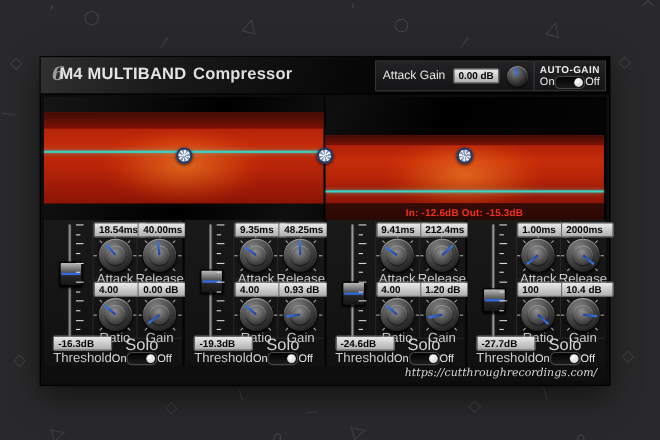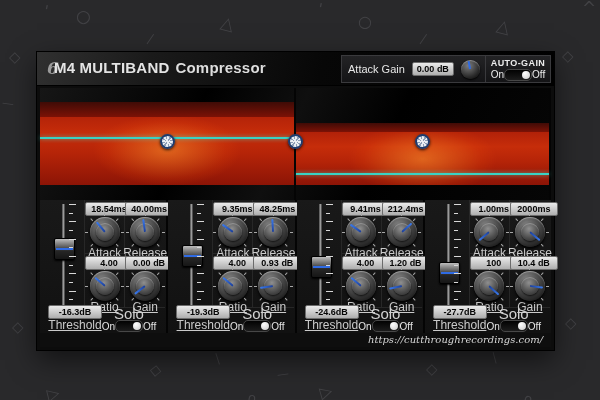--- a/index.html
+++ b/index.html
@@ -17,21 +17,21 @@
             border-bottom:1px solid #000;}
   .logo{position:absolute;left:10px;top:6px;font:italic bold 17px "DejaVu Serif",serif;color:#9b9b9b;}
   .title{position:absolute;left:17px;top:7px;font-size:15px;font-weight:bold;color:#e4e4e4;letter-spacing:.2px;white-space:nowrap;}
   .title .reg{font-weight:600;margin-left:6px;color:#dedede;}
 
   .og-panel{position:absolute;right:3px;top:3px;width:208px;height:26px;display:flex;
             background:linear-gradient(#232325,#141416);border:1px solid #3a3a3d;}
   .og-left{width:131px;display:flex;align-items:center;gap:7px;padding:0 6px;border-right:1px solid #3a3a3d;}
   .og-label{font-size:11px;color:#e6e6e6;white-space:nowrap;}
   .vbox{background:linear-gradient(#ebebeb,#aeaeae);border:1px solid #6c6c6c;border-radius:2px;
-        color:#050505;font-weight:bold;font-size:9px;text-align:center;padding:1px 4px;line-height:10px;white-space:nowrap;}
+        color:#050505;font-weight:bold;font-size:9px;text-align:left;padding:1px 4px;line-height:10px;white-space:nowrap;}
   .mini-knob{position:relative;width:19px;height:19px;border-radius:50%;flex:0 0 auto;
              background:radial-gradient(circle at 38% 30%,#7d7d7d,#2c2c2c 62%,#050505 95%);
              box-shadow:inset 0 1px 1px rgba(255,255,255,.35),0 1px 2px #000;}
   .mini-knob .mpt{position:absolute;left:calc(50% - 1px);bottom:50%;width:2px;height:8px;background:#2f6be4;
                   transform-origin:50% 100%;transform:rotate(-10deg);}
   .og-right{flex:1;display:flex;flex-direction:column;align-items:center;justify-content:center;gap:1px;}
   .ag-label{font-size:9px;font-weight:bold;color:#ececec;letter-spacing:.4px;}
   .toggle-row{display:flex;align-items:center;gap:0;font-size:10px;color:#ececec;}
   .pill{position:relative;display:inline-block;width:26px;height:10px;border-radius:5px;
         background:linear-gradient(#020202,#1c1c1c);border:1px solid #474747;}
@@ -75,21 +75,21 @@
   .cell .vbox{width:38px;margin:2px auto 1px;}
   .knob{position:relative;width:30px;height:30px;border-radius:50%;flex:0 0 auto;
         background:radial-gradient(circle at 38% 28%,#848484,#3c3c3c 56%,#0a0a0a 96%);
         box-shadow:inset 0 1px 1px rgba(255,255,255,.4),0 2px 3px #000;}
   .knob::before{content:"";position:absolute;left:50%;top:50%;width:18px;height:18px;margin:-9px 0 0 -9px;border-radius:50%;
         background:radial-gradient(circle at 44% 32%,#8f8f8f,#4d4d4d 58%,#232323);
         box-shadow:inset 0 1px 1px rgba(255,255,255,.3),0 1px 2px rgba(0,0,0,.8);}
   .pointer{position:absolute;left:calc(50% - 1px);bottom:50%;width:2px;height:13px;border-radius:1px;
            background:linear-gradient(#3a7bf0,#1c3f9a);transform-origin:50% 100%;z-index:3;}
   .ktick{position:absolute;left:calc(50% - .5px);top:calc(50% - 1px);width:1px;height:3px;background:#a7a7a7;}
-  .klabel{color:#cbcbcb;font-size:12px;text-align:center;line-height:13px;white-space:nowrap;text-decoration:underline;}
+  .klabel{color:#cbcbcb;font-size:12px;text-align:center;line-height:13px;white-space:nowrap;}
 
   .solo-area{position:absolute;left:0;right:0;bottom:0;height:25px;}
   .th-wrap{position:absolute;left:2px;bottom:1px;width:66px;text-align:center;}
   .th-wrap .vbox{width:44px;margin:0 auto 0;}
   .solo-wrap{position:absolute;right:2px;bottom:1px;width:56%;text-align:center;}
   .solo-title{color:#d2d2d2;font-size:15px;line-height:11px;}
   .solo-wrap .toggle-row{justify-content:center;margin-top:1px;color:#e6e6e6;}
 
   .footer{position:absolute;left:3px;right:3px;bottom:3px;height:14px;background:#0e0e0e;}
   .url{position:absolute;right:8px;top:1px;font:italic 10px "DejaVu Serif",serif;color:#d6d6d6;}
@@ -157,20 +157,21 @@
     <div class="spec-block" style="top: 14px;">
       <div class="spec-cap" style="height: 15px;"></div>
     </div>
     <div class="thresh-line" style="top: 49px;"></div>
   </div>
         <div class="spec-band">
     <div class="spec-block" style="top: 35px;">
       <div class="spec-cap" style="height: 9px;"></div>
     </div>
     <div class="thresh-line" style="top: 85px;"></div>
+    <div class="io-strip">In: -12.6dB Out: -15.3dB</div>
   </div>
         <div class="xover" style="left: calc(25% - 8px); top: 46px;"></div>
         <div class="xover" style="left: calc(50% - 8px); top: 46px;"></div>
         <div class="xover" style="left: calc(75% - 8px); top: 46px;"></div>
       </div>
 
     <div class="controls" id="controls">
         <div class="band-col">
     <div class="slider">
       <div class="track"></div>

